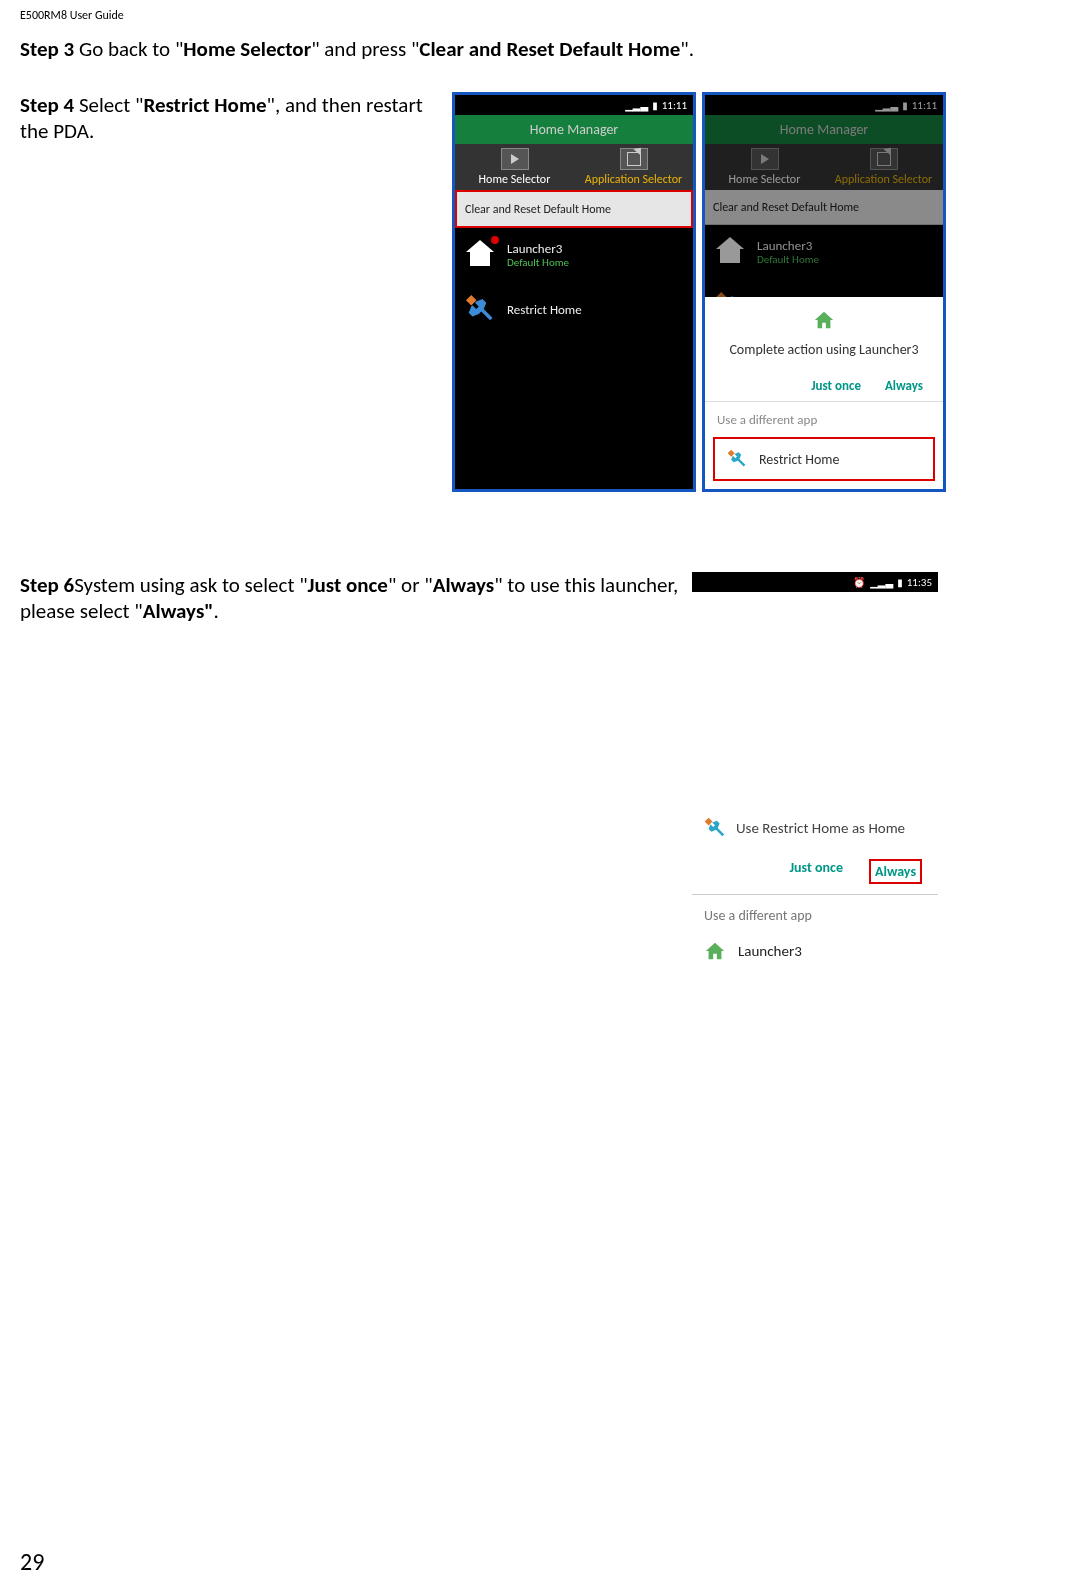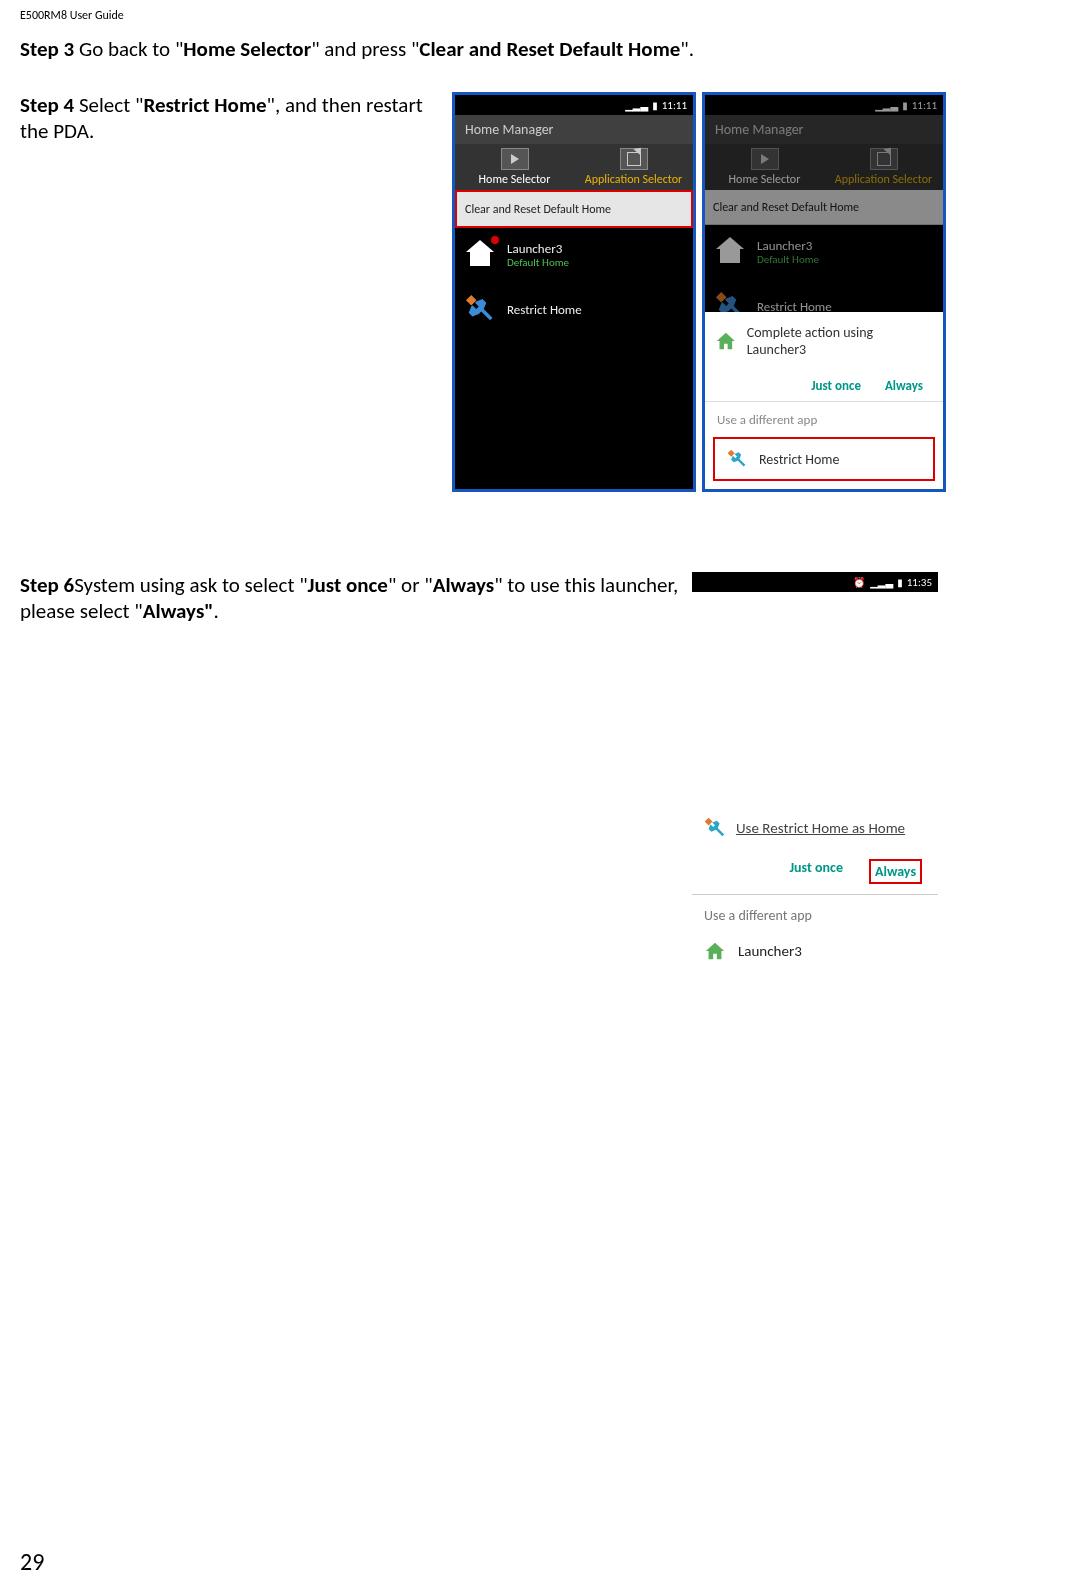--- a/index.html
+++ b/index.html
@@ -33,24 +33,25 @@
     color: #fff;
     font-size: 11px;
     display: flex;
     justify-content: flex-end;
     align-items: center;
     gap: 4px;
     padding-right: 6px;
   }
   .status-bar .icon { font-size: 10px; }
   .hm-title {
-    background: #404040;
+    background: #15803d;
     color: #ccc;
     font-size: 14px;
     padding: 6px 10px;
+    text-align: center;
   }
   .tab-row { display: flex; background: #333; }
   .tab {
     flex: 1;
     text-align: center;
     color: #eab308;
     font-size: 12px;
     padding-bottom: 4px;
   }
   .tab .tab-icon {
@@ -89,21 +90,21 @@
   .tools-icon svg { width:30px; height:30px; }
   .default-home { color:#4fc05a; font-size:11px; }
   .popup-panel {
     position: absolute;
     left: 0; right: 0; bottom: 0;
     background: #fff;
     color: #333;
     font-size: 14px;
   }
   .popup-head {
-    display:flex; align-items:center; gap:10px; padding:12px 10px;
+    display:flex; align-items:center; gap:10px; padding:12px 10px;flex-direction:column;
   }
   .popup-head .mini-home { width:22px;height:22px; }
   .popup-actions {
     display:flex; justify-content:flex-end; gap:24px;
     padding: 8px 20px 8px;
     font-size: 13px;
     color: #009688;
     font-weight: bold;
   }
   .popup-sub {
@@ -122,21 +123,21 @@
   .phone3 {
     width: 246px; height: 402px;
     background:#000; position: relative; overflow:hidden;
   }
   .phone3 .body-area { position:absolute; inset:20px 0 0 0; background:#fff; }
   .big-popup {
     position:absolute; left:0; right:0; bottom:0; background:#fff;
   }
   .big-popup .head {
     display:flex; align-items:center; gap:10px; padding:14px 12px;
-    font-size:15px; color:#444;text-decoration:underline;
+    font-size:15px; color:#444;
   }
   .big-popup .actions {
     display:flex; justify-content:flex-end; gap:26px;
     padding: 6px 16px 10px;
     color:#009688; font-weight:bold; font-size:14px;
   }
   .always-box { border:2px solid #d00; padding:2px 4px; }
   .big-popup .use-diff {
     color:#777; font-size:14px; padding:12px 12px 4px;
     border-top:1px solid #ccc;

